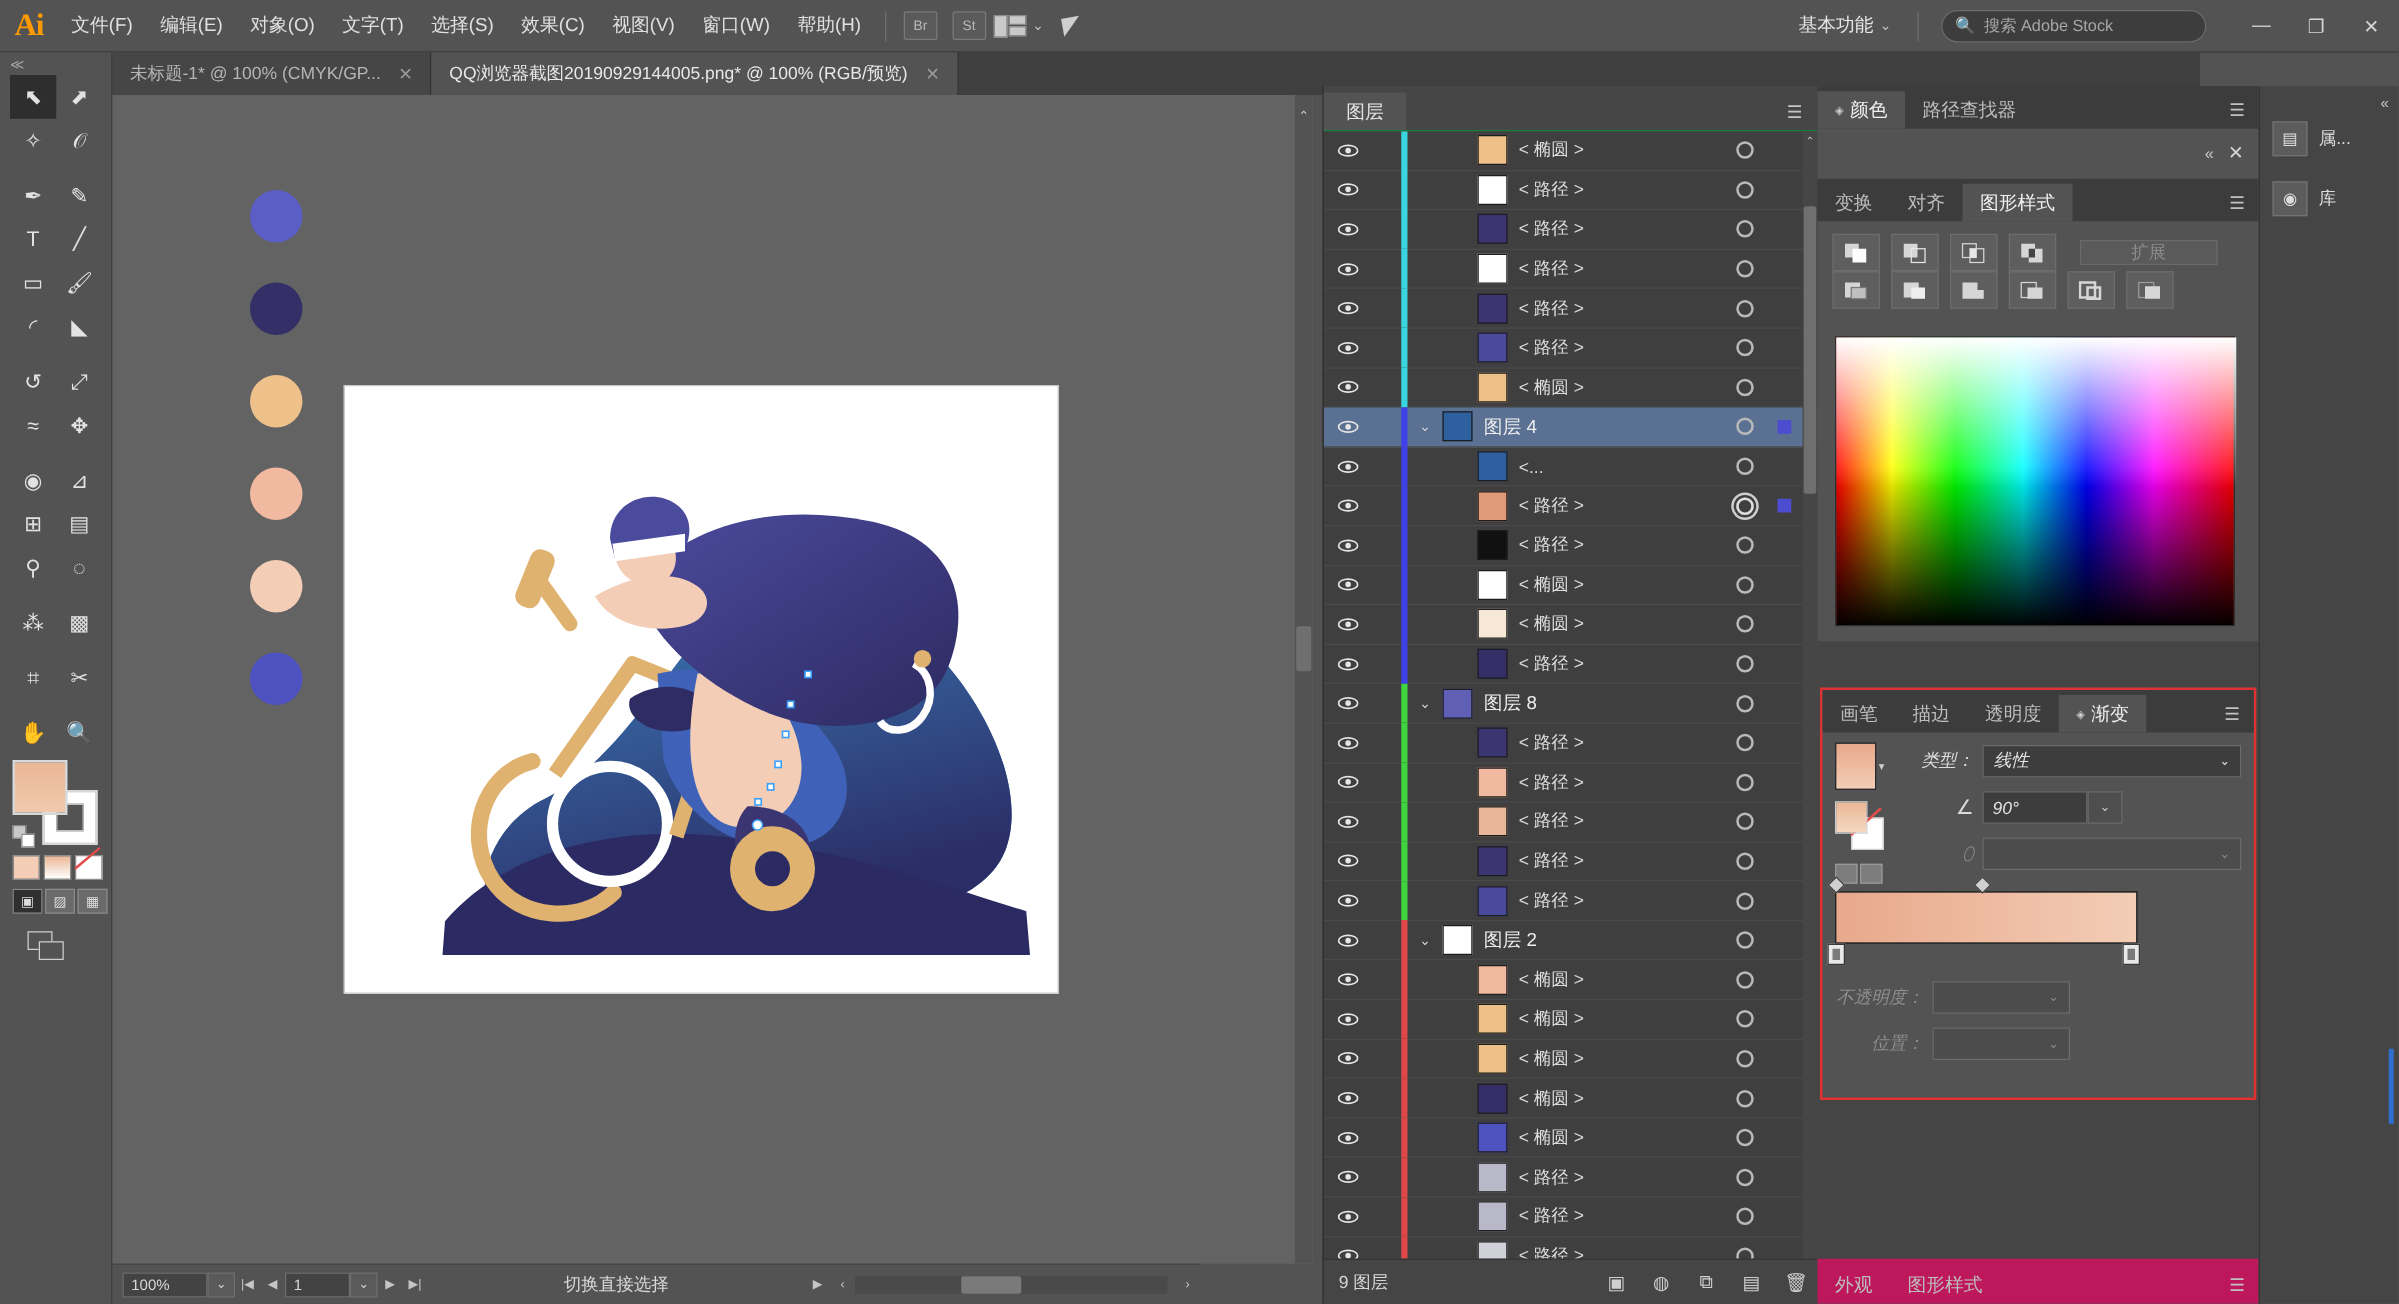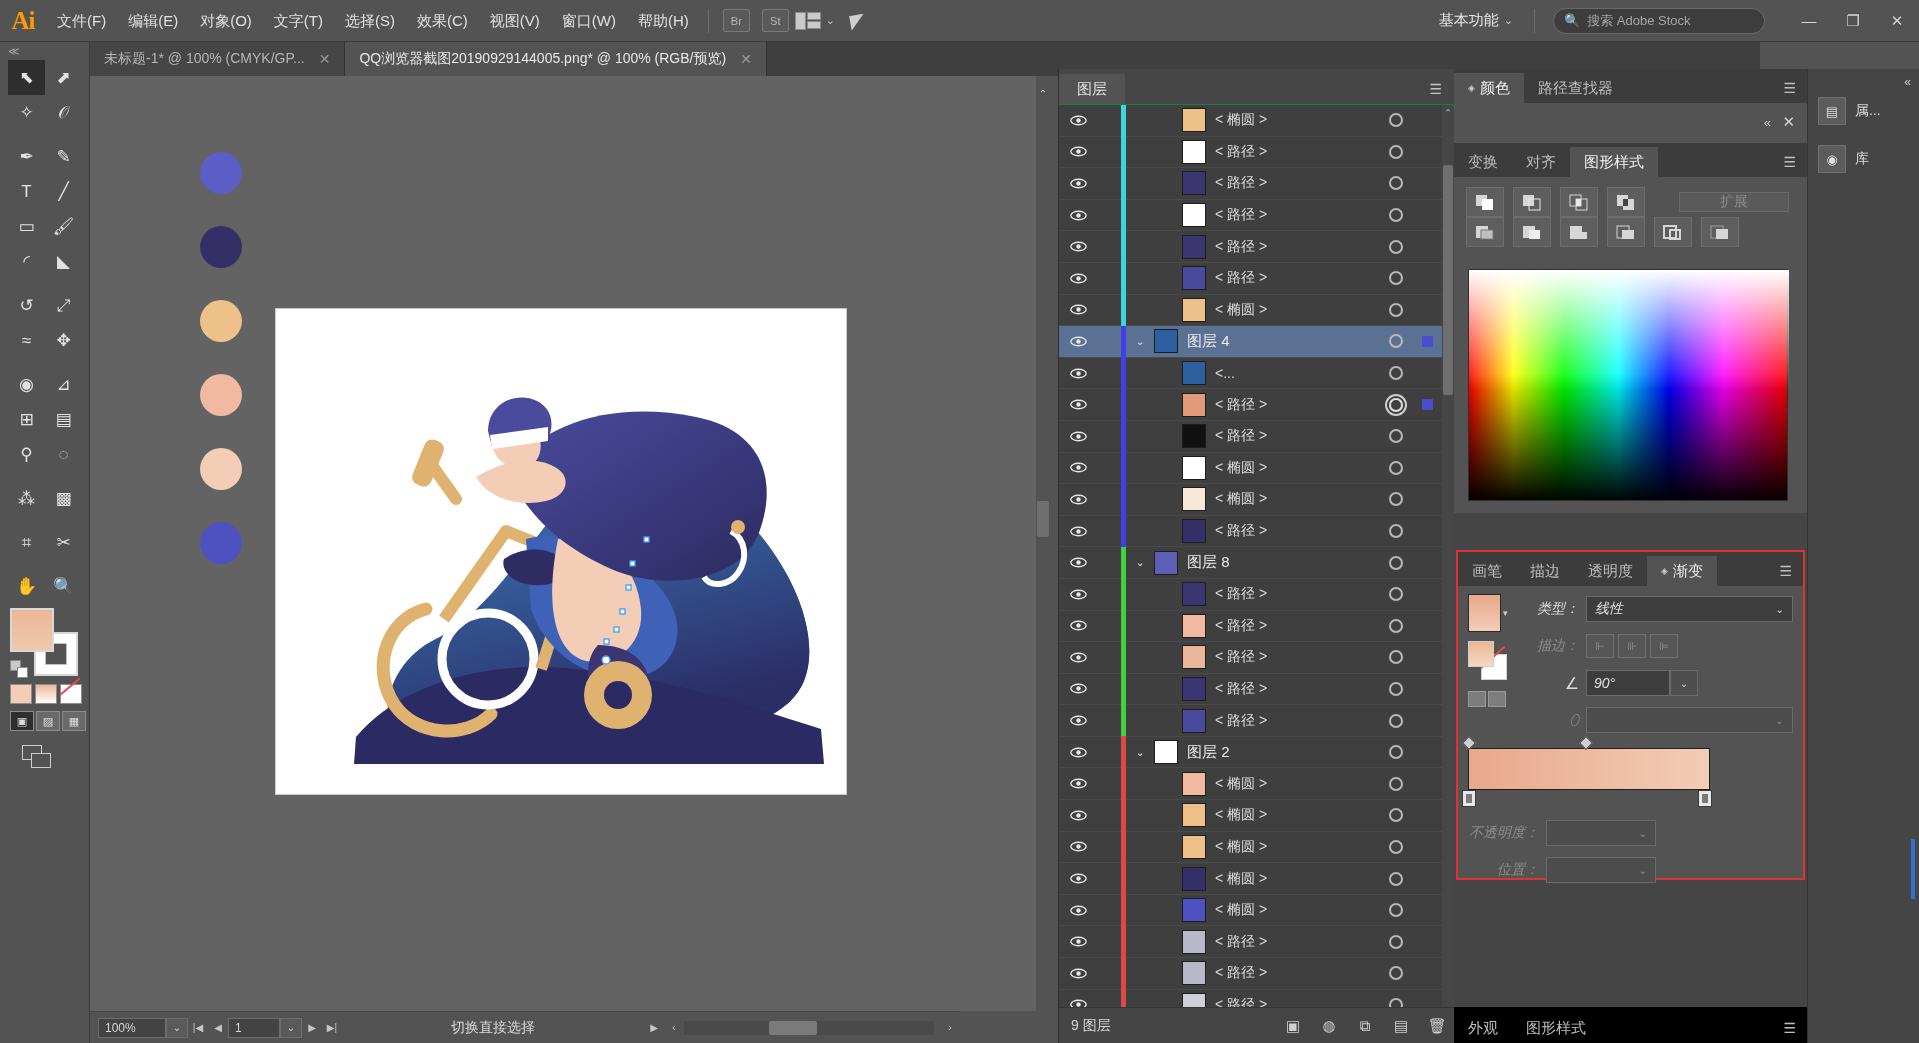--- a/index.html
+++ b/index.html
@@ -226,21 +226,21 @@
   #cb-collapse { position:absolute; right:36px; top:12px; font-size:13px; color:#c9c9c9;}
   #cb-close { position:absolute; right:12px; top:10px; font-size:15px; color:#d6d6d6;}
   #pathfinder-panel { background:#535353; padding:10px 0 14px 0; }
   .pf-label { font-size:15px; color:#dcdcdc; padding:6px 0 6px 14px; }
   .pf-row { display:flex; padding-left:12px; gap:9px; align-items:center;}
   .pf-btn {
     width:38px; height:30px; background:#5e5e5e; border:1px solid #6d6d6d;
     display:flex; align-items:center; justify-content:center;
   }
   #pf-expand {
-    margin-left:25px; width:110px; height:20px; background:#5a5a5a; border:1px solid #6a6a6a;
+    margin-left:10px; width:110px; height:20px; background:#5a5a5a; border:1px solid #6a6a6a;
     display:flex; align-items:center; justify-content:center; font-size:14px; color:#8b8b8b;
   }
   #color-picker-area { background:#535353; padding:8px 14px 12px 14px;}
   #spectrum {
     width:320px; height:232px;
     background:
       linear-gradient(to bottom, rgba(255,255,255,0) 0%, rgba(255,255,255,0) 45%, rgba(0,0,0,0.98) 100%),
       linear-gradient(to right,
         #ff0000 0%, #ffff00 14%, #00ff00 30%, #00ffff 47%,
         #0000ff 63%, #ff00ff 80%, #ff0000 100%);
@@ -293,21 +293,21 @@
     border:1px solid #1f1f1f; width:242px;
   }
   .gp-stop-top{position:absolute;top:-10px;width:10px;height:10px;background:#cfcfcf;
     border:1px solid #3a3a3a;transform:rotate(45deg);}
   .gp-stop-bot{position:absolute;top:42px;width:14px;height:17px;background:#e8e8e8;
     border:1px solid #3a3a3a;}
   .gp-stop-bot::after{content:'';position:absolute;left:3px;top:3px;width:6px;height:9px;background:#7a7a7a;}
   #gp-trash{position:absolute;right:-42px;top:12px;font-size:17px;color:#c8c8c8;}
   #appearance-row {
     position:absolute; bottom:0; left:0; width:353px; height:36px;
-    background:#000000; display:flex; align-items:flex-end;
+    background:#be185d; display:flex; align-items:flex-end;
   }
   
   #minidock {
     position:absolute; right:0; top:69px; width:112px; height:974px; background:#454545;
     border-left:1px solid #343434;
   }
   .md-item { height:48px; display:flex; align-items:center; padding-left:10px; gap:9px;}
   .md-ic { width:28px; height:28px; background:#5c5c5c; border:1px solid #727272;
     display:flex;align-items:center;justify-content:center; font-size:13px; color:#dddddd;}
   .md-lb { font-size:14px; color:#dcdcdc; }
@@ -1107,28 +1107,20 @@
 
       <div class="gp-fields">
         <div class="gp-field-row">
           <div class="gp-flabel">类型：</div>
           <div class="gp-select">
             <span>线性</span>
             <span style="font-size:10px;">⌄</span>
           </div>
         </div>
         <div class="gp-field-row">
-          <div class="gp-flabel dim">描边：</div>
-          <div class="stroke-btns">
-            <div class="stroke-b">⊩</div>
-            <div class="stroke-b">⊪</div>
-            <div class="stroke-b">⊫</div>
-          </div>
-        </div>
-        <div class="gp-field-row">
           <div class="gp-flabel" style="font-size:16px;">∠</div>
           <div class="gp-input-sm">90°</div>
           <div class="gp-chev-btn">⌄</div>
         </div>
         <div class="gp-field-row">
           <div class="gp-flabel dim" style="font-size:15px;">⬯</div>
           <div class="gp-select dim">
             <span></span>
             <span style="font-size:10px;">⌄</span>
           </div>

